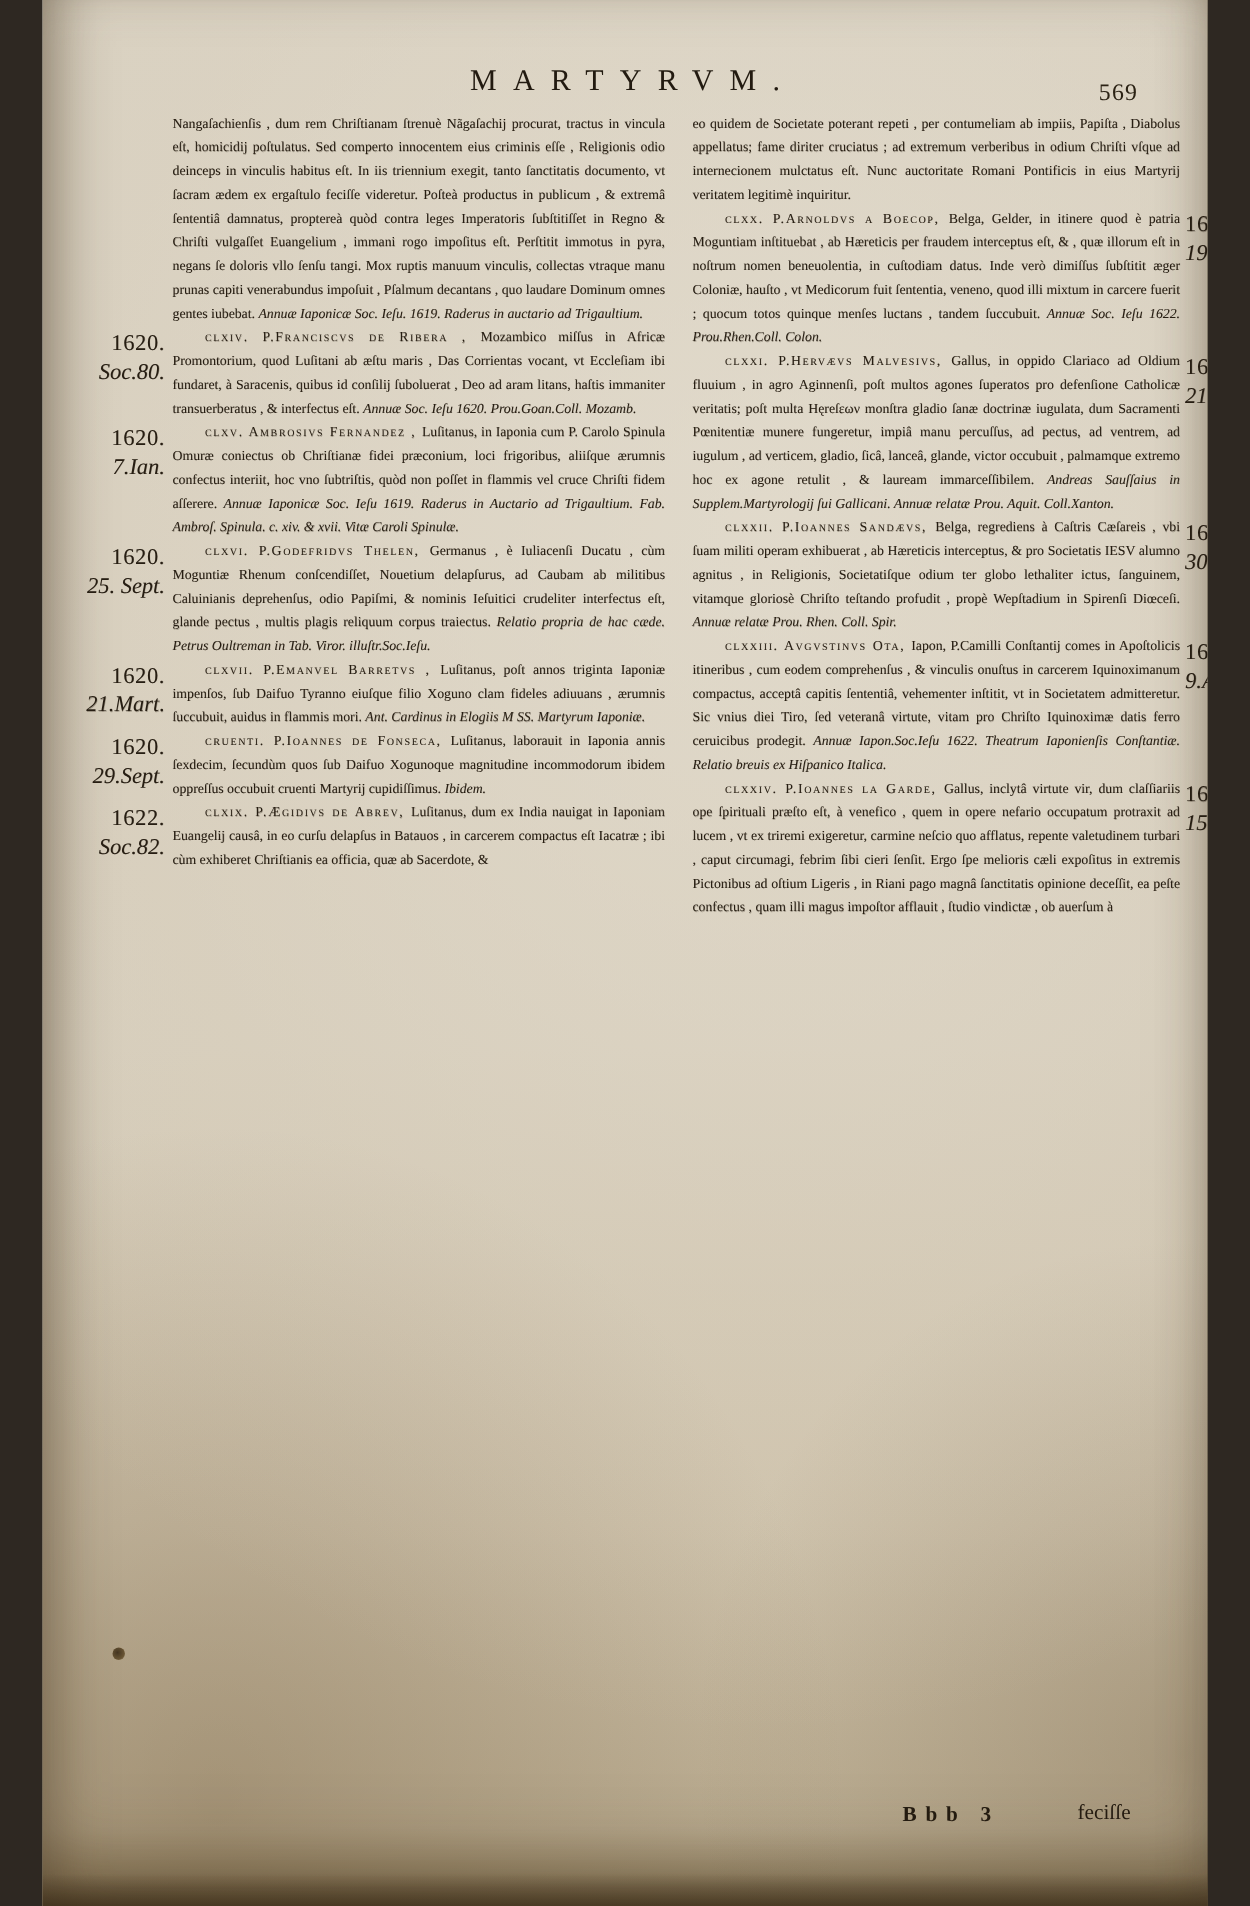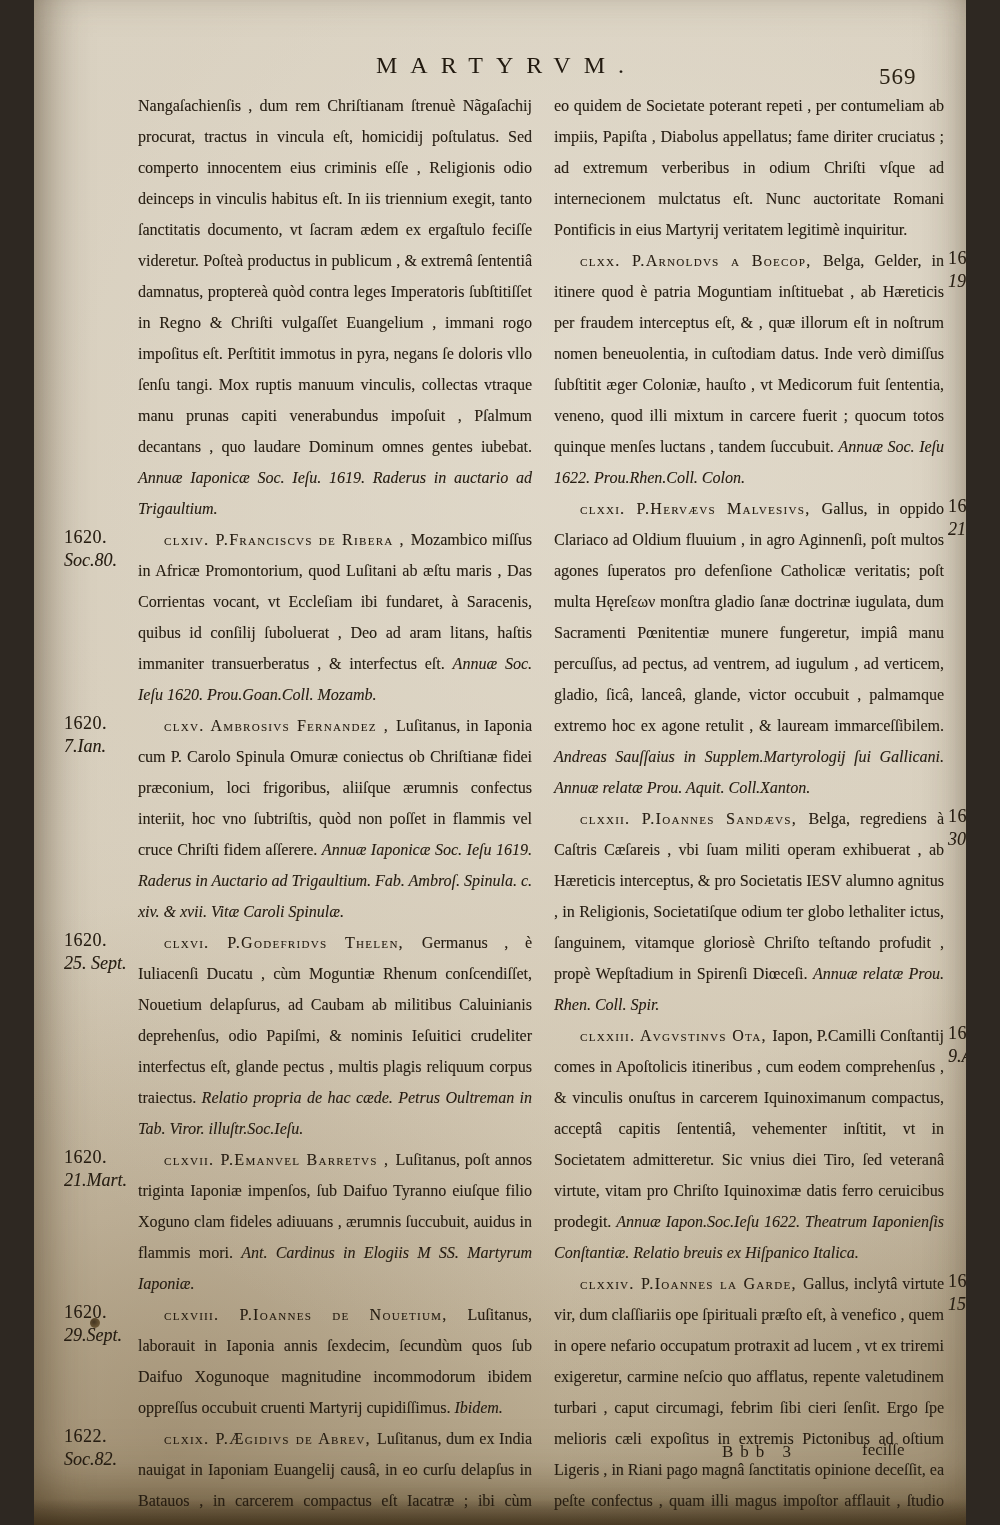--- a/index.html
+++ b/index.html
@@ -28,49 +28,49 @@
   }
   .running-title{
     position:absolute;left:0;top:52px;width:100%;
     text-align:center;
     font-size:24px;letter-spacing:13px;
     text-indent:13px;
     color:#221a10;
   }
   .page-number{
     position:absolute;left:845px;top:64px;
-    font-size:23px;letter-spacing:1px;color:#2b2214;
+    font-size:19px;letter-spacing:1px;color:#2b2214;
   }
   .col{position:absolute;top:90px;}
   .col-left{left:104px;width:394px;}
   .col-right{left:520px;width:390px;}
   .para{position:relative;margin:0;}
   .ptext{
     margin:0;
-    font-size:16px;line-height:31px;
+    font-size:11px;line-height:19px;
     text-align:justify;
     text-shadow:.3px .3px .4px rgba(40,29,15,.30);
   }
   .para.indent .ptext{text-indent:26px;}
   .seg-r{font-style:normal;}
   .seg-i{font-style:italic;}
   .seg-sc{font-variant:small-caps;letter-spacing:1.3px;}
   .margin-note{
     position:absolute;top:2px;
     font-size:18px;line-height:22.8px;
     text-shadow:.3px .3px .4px rgba(40,29,15,.30);
     white-space:nowrap;
   }
-  .mn-left{left:-74px;width:68px;text-align:left;}
+  .mn-left{left:-74px;width:68px;text-align:right;}
   .mn-right{right:-88px;width:84px;text-align:left;}
   .mn-r{font-style:normal;letter-spacing:.5px;}
   .mn-i{font-style:italic;}
   .signature{
     position:absolute;left:688px;top:1442px;
-    font-size:17px;letter-spacing:7px;color:#241b10;
+    font-size:17px;letter-spacing:7px;color:#241b10;font-weight:bold;
   }
   .catchword{
     position:absolute;left:828px;top:1440px;
     font-size:17px;color:#241b10;
   }
   .ink-blot{
     position:absolute;left:56px;top:1318px;width:10px;height:10px;border-radius:50%;
     background:radial-gradient(circle at 40% 40%, #31220f 0%, #5d4826 65%, rgba(93,72,38,0) 100%);
     opacity:.85;
   }
@@ -112,21 +112,21 @@
           <div class="mn-line mn-r">1620.</div>
           <div class="mn-line mn-i">21.Mart.</div>
         </div>
         <p class="ptext"><span class="seg-sc">clxvii. P.Emanvel Barretvs , </span><span class="seg-r">Luſitanus, poſt annos triginta Iaponiæ impenſos, ſub Daifuo Tyranno eiuſque filio Xoguno clam fideles adiuuans , ærumnis ſuccubuit, auidus in flammis mori. </span><span class="seg-i">Ant. Cardinus in Elogiis M SS. Martyrum Iaponiæ.</span></p>
       </div>
       <div class="para indent">
         <div class="margin-note mn-left">
           <div class="mn-line mn-r">1620.</div>
           <div class="mn-line mn-i">29.Sept.</div>
         </div>
-        <p class="ptext"><span class="seg-sc">clxviii. P.Ioannes de Nouetium, </span><span class="seg-r">Luſitanus, laborauit in Iaponia annis ſexdecim, ſecundùm quos ſub Daifuo Xogunoque magnitudine incommodorum ibidem oppreſſus occubuit cruenti Martyrij cupidiſſimus. </span><span class="seg-i">Ibidem.</span></p>
+        <p class="ptext"><span class="seg-sc">cruenti. P.Ioannes de Fonseca, </span><span class="seg-r">Luſitanus, laborauit in Iaponia annis ſexdecim, ſecundùm quos ſub Daifuo Xogunoque magnitudine incommodorum ibidem oppreſſus occubuit cruenti Martyrij cupidiſſimus. </span><span class="seg-i">Ibidem.</span></p>
       </div>
       <div class="para indent">
         <div class="margin-note mn-left">
           <div class="mn-line mn-r">1622.</div>
           <div class="mn-line mn-i">Soc.82.</div>
         </div>
         <p class="ptext"><span class="seg-sc">clxix. P.Ægidivs de Abrev, </span><span class="seg-r">Luſitanus, dum ex India nauigat in Iaponiam Euangelij causâ, in eo curſu delapſus in Batauos , in carcerem compactus eſt Iacatræ ; ibi cùm exhiberet Chriſtianis ea officia, quæ ab Sacerdote, &amp;</span></p>
       </div>
     </div>
   <div class="col col-right">

